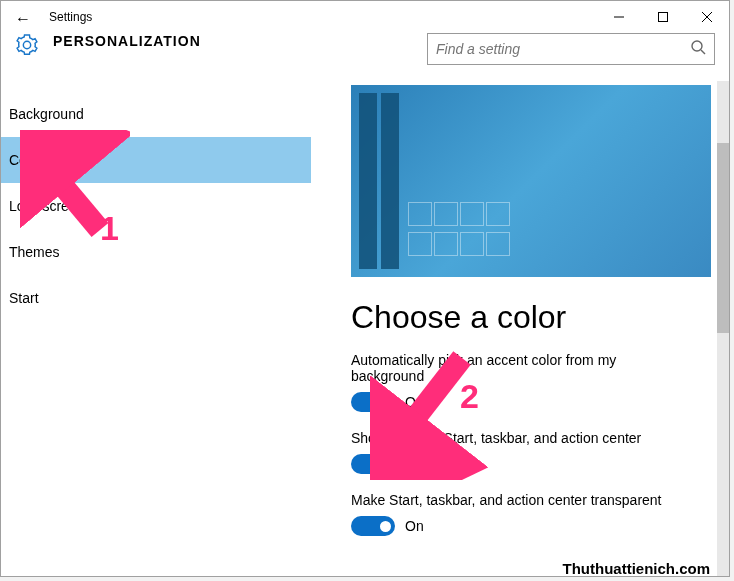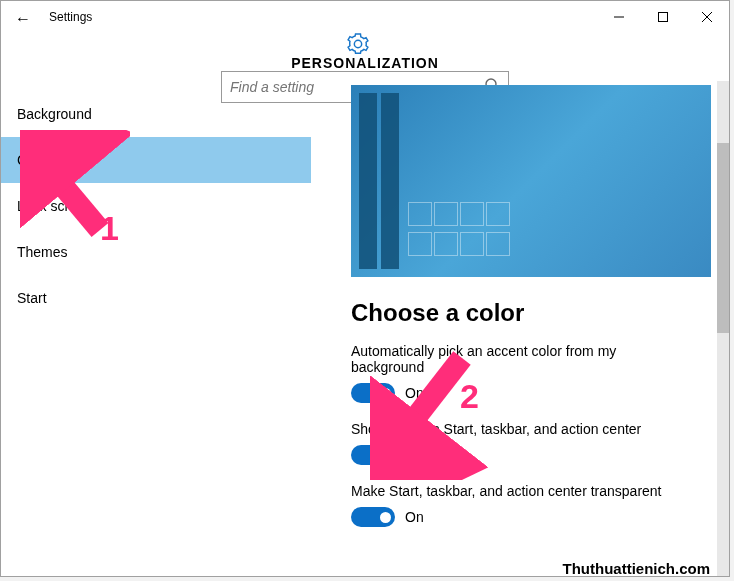--- a/index.html
+++ b/index.html
@@ -4,40 +4,40 @@
 <style>
 * { box-sizing: border-box; margin: 0; padding: 0; }
 body { font-family: "Segoe UI", Arial, sans-serif; background: #f2f2f2; width: 734px; height: 581px; overflow: hidden; position: relative; }
 .window { width: 730px; height: 577px; background: #fff; border: 1px solid #a0a0a0; position: relative; overflow: hidden; }
 .titlebar { height: 32px; display: flex; align-items: center; background: #fff; }
 .back-btn { width: 44px; height: 32px; display: flex; align-items: center; justify-content: center; }
 .back-arrow { font-size: 16px; }
 .title { font-size: 12px; padding-left: 4px; flex: 1; }
 .win-controls { display: flex; }
 .win-btn { width: 44px; height: 32px; display: flex; align-items: center; justify-content: center; font-size: 10px; font-family: "Segoe UI Symbol", sans-serif; }
-.header-row { height: 48px; display: flex; align-items: center; padding: 0 14px; flex-direction: column; }
+.header-row { height: 48px; display: flex; align-items: flex-start; padding: 0 14px; }
 .gear { width: 24px; height: 24px; display: flex; align-items: center; justify-content: center; color: #1976c9; margin-right: 14px; }
 .page-title { font-size: 14px; font-weight: 600; letter-spacing: 1px; flex: 1; }
 .search-wrap { width: 288px; height: 32px; border: 1px solid #999; background: #fff; display: flex; align-items: center; padding: 12px 8px; margin-right: 0; }
 .search-input { flex: 1; border: none; outline: none; font-size: 14px; font-style: italic; color: #666; }
 .search-icon { color: #666; }
 .body-row { display: flex; height: calc(100% - 80px); }
 .sidebar { width: 310px; padding-top: 10px; }
-.nav-item { height: 46px; display: flex; align-items: center; padding-left: 16px; font-size: 14px; color: #000; }
+.nav-item { height: 46px; display: flex; align-items: center; padding-left: 8px; font-size: 14px; color: #000; }
 .nav-item.selected { background: #8fcaed; }
 .content { flex: 1; padding: 0 12px 0 40px; overflow: hidden; position: relative; }
 .preview { width: 360px; height: 192px; margin-top: 4px; background: linear-gradient(135deg, #2b7fb8 0%, #4aa6d8 50%, #3a8ac2 100%); position: relative; overflow: hidden; }
 .preview-tiles { position: absolute; left: 8px; bottom: 8px; top: 8px; width: 160px; }
 .tile-col { position: absolute; left: 0; top: 0; width: 18px; bottom: 0; background: rgba(16,80,120,.85); }
 .tile-col2 { position: absolute; left: 22px; top: 0; width: 18px; bottom: 0; background: rgba(16,80,120,.85); }
 .tile-big { position: absolute; left: 48px; top: 48px; width: 54px; height: 54px; background: #1f78b0; display: flex; align-items: center; justify-content: center; color: #fff; font-size: 16px; }
 .tile-grid { position: absolute; left: 48px; top: 108px; width: 108px; }
 .small-tile { width: 24px; height: 24px; border: 1px solid rgba(255,255,255,.4); display: inline-block; margin: 1px; }
 .sample-box { position: absolute; right: 12px; top: 22px; width: 152px; height: 140px; background: #fff; padding: 8px 10px; font-size: 12px; }
-.section-title { font-size: 24px; font-weight: 700; margin-top: 22px; margin-bottom: 16px; }
+.section-title { font-size: 32px; font-weight: 400; margin-top: 22px; margin-bottom: 16px; }
 .setting-label { font-size: 14px; margin-bottom: 8px; max-width: 340px; }
 .toggle-row { display: flex; align-items: center; margin-bottom: 18px; }
 .toggle { width: 44px; height: 20px; border-radius: 10px; background: #0b6fc7; position: relative; margin-right: 10px; }
 .toggle-knob { width: 11px; height: 11px; border-radius: 50%; background: #fff; position: absolute; right: 4px; top: 4.5px; }
 .toggle-label { font-size: 14px; }
 .scrollbar { position: absolute; right: 0; top: 0; bottom: 0; width: 12px; background: #e8e8e8; }
 .scroll-thumb { position: absolute; right: 0; top: 62px; width: 12px; height: 190px; background: #bdbdbd; }
 .annotation-arrow { position: absolute; pointer-events: none; }
 .watermark { position: absolute; right: 24px; bottom: 4px; font-weight: 700; font-size: 15px; color: #000; }
 </style>

